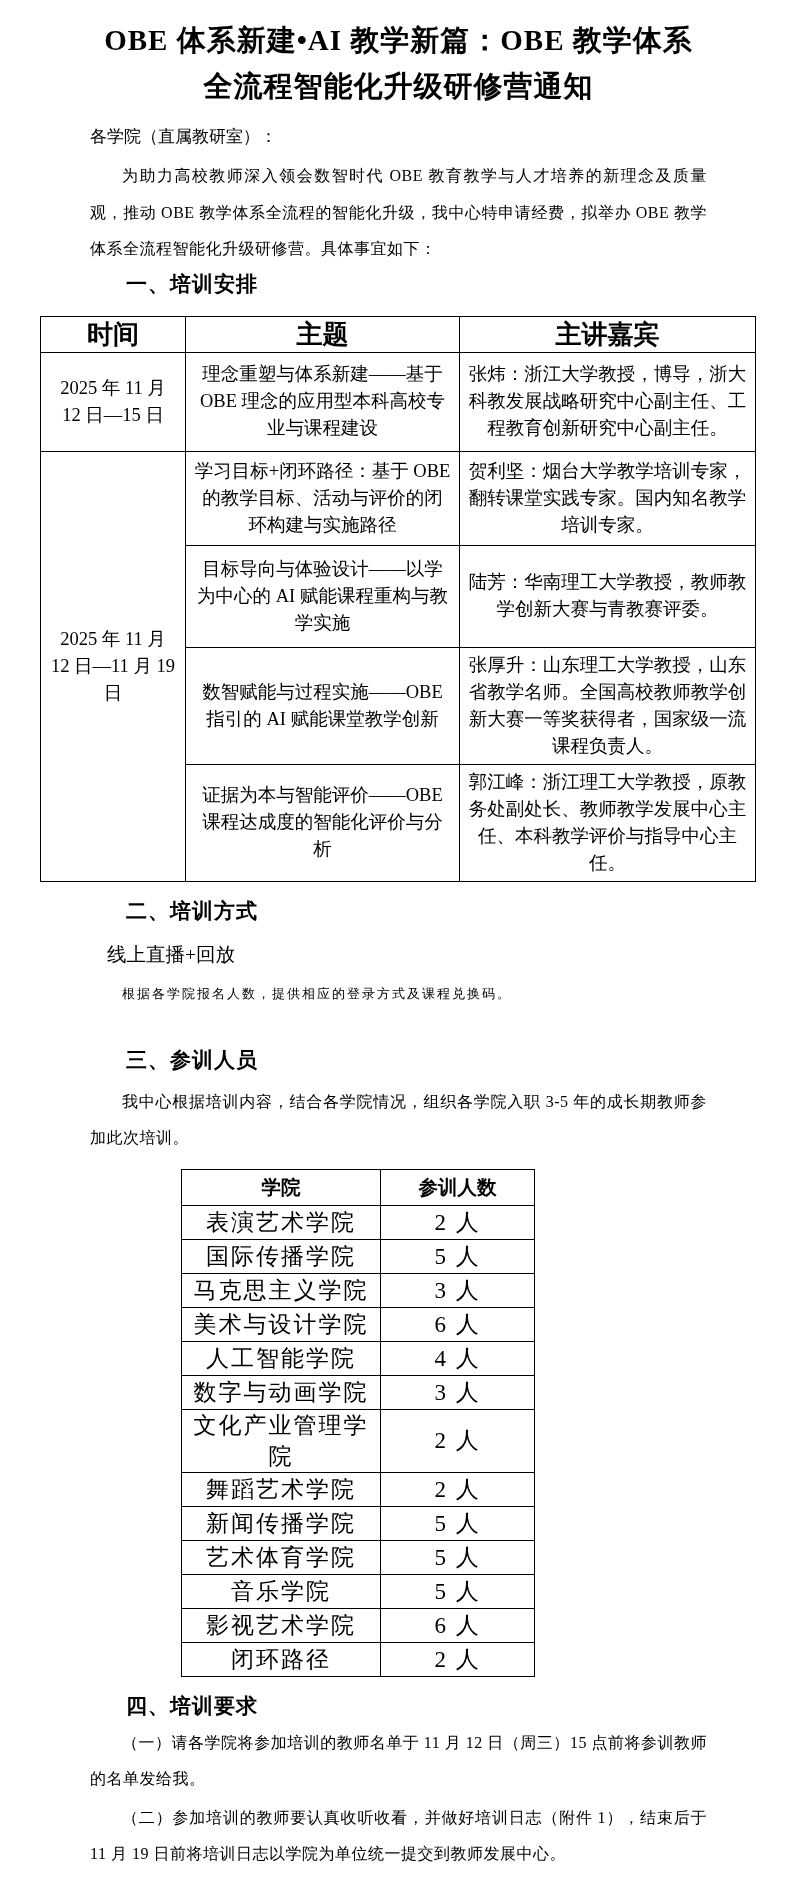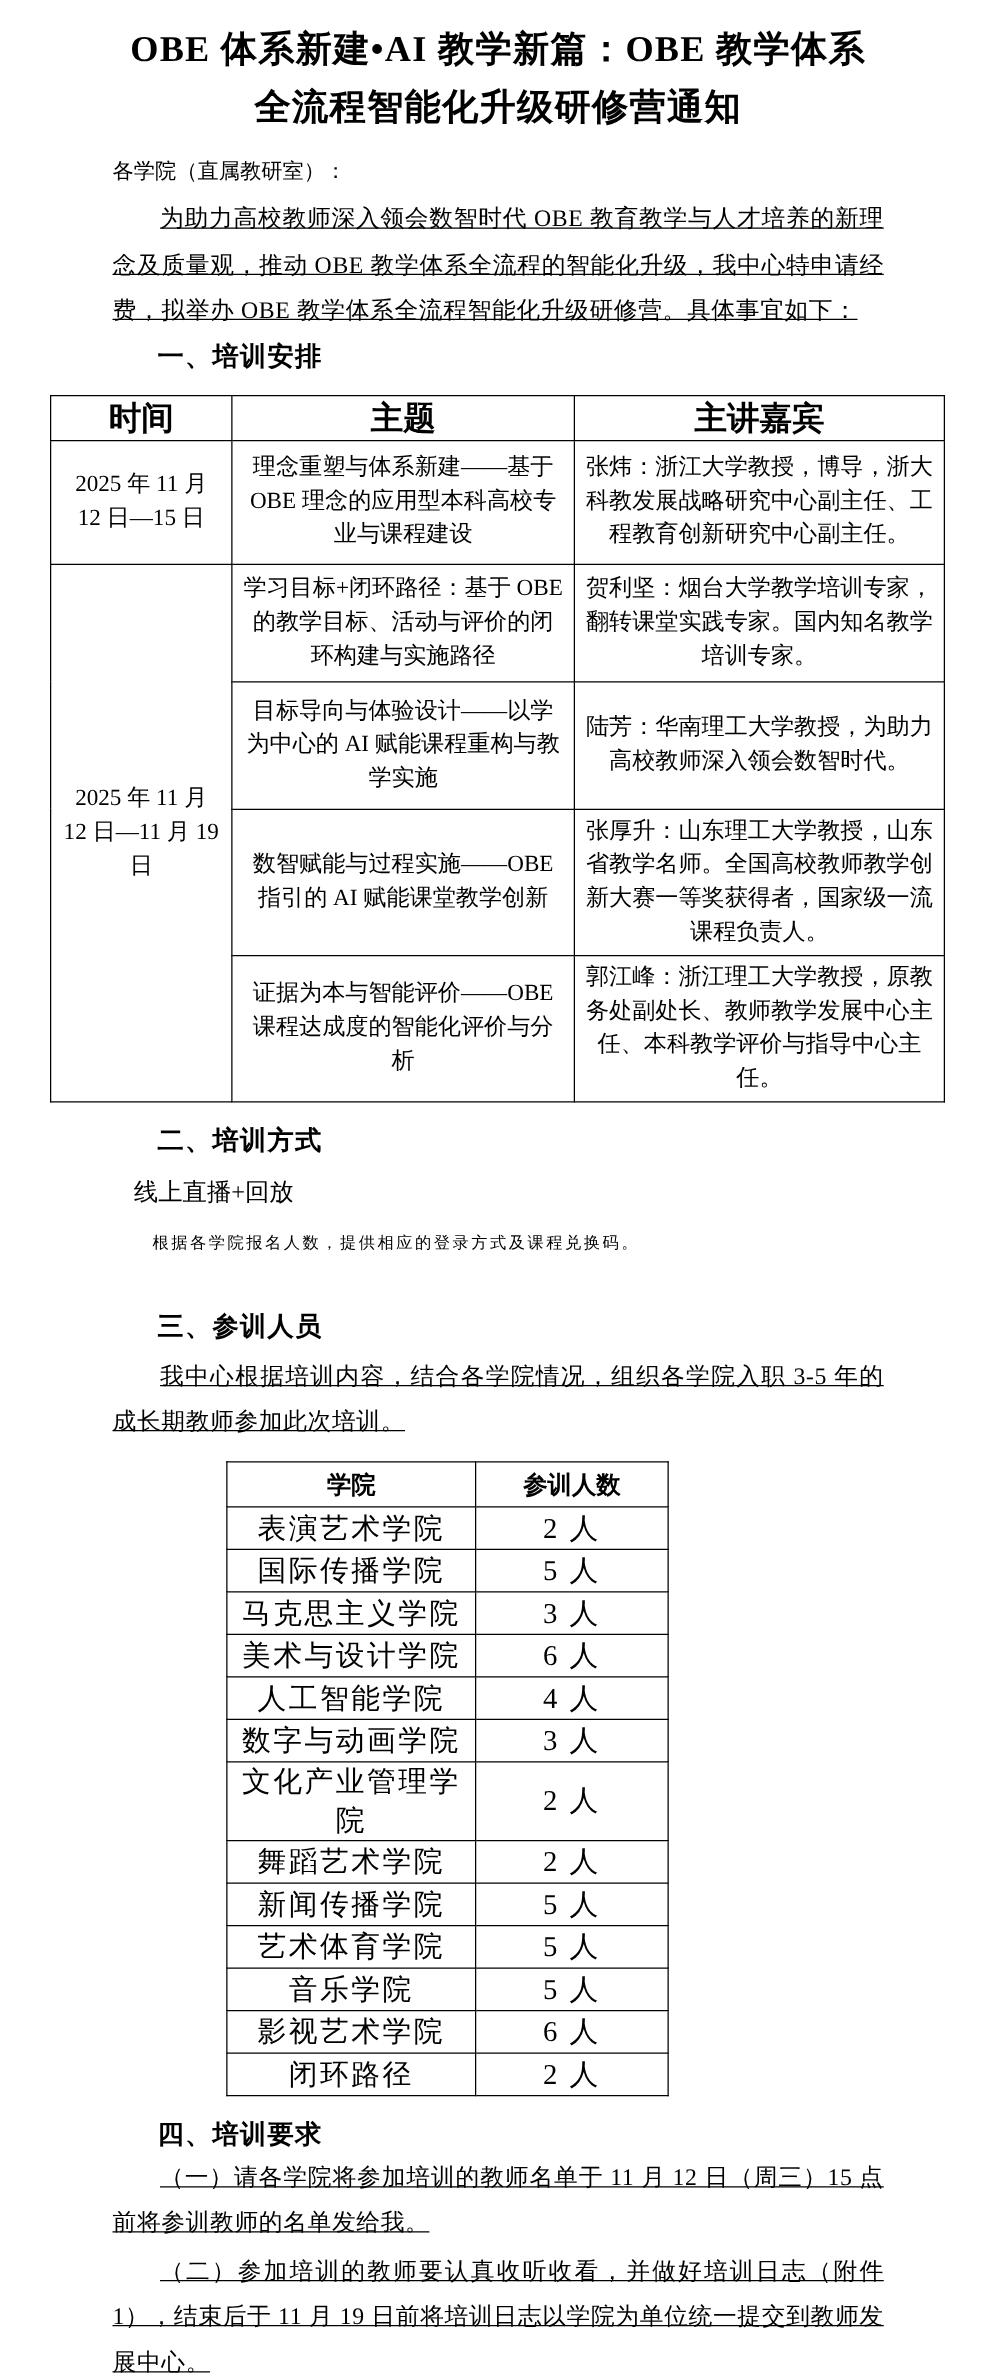--- a/index.html
+++ b/index.html
@@ -9,27 +9,27 @@
     font-family:"Liberation Serif","DejaVu Serif",serif;
   }
   .page { width:793px; height:1500px; padding:17px 86px 0 90px; }
 
   .title {
     text-align:center; font-weight:bold; font-size:29px; line-height:46px;
     letter-spacing:1px; font-family:"Liberation Serif","DejaVu Serif",serif;
   }
   .salutation { margin-top:13px; font-size:17px; line-height:30px; }
   .para {
-    font-size:19px; line-height:36.5px; text-align:justify;
-    text-indent:2em; letter-spacing:0.5px;text-decoration:underline;
+    font-size:16px; line-height:36.5px; text-align:justify;
+    text-indent:2em; letter-spacing:0.5px;
   }
   .intro { margin-top:6px; }
 
   .sec-heading {
-    font-family:Liberation Sans, sans-serif;
+    font-family:Liberation Mono, monospace;
     font-weight:bold; font-size:21px; line-height:30px;
     margin-left:36px; letter-spacing:1px;
   }
   .h1x { margin-top:3px; }
 
   table { border-collapse:collapse; table-layout:fixed; }
   td,th { border:1.5px solid #000; vertical-align:middle; text-align:center; }
 
   
   .t1 {
@@ -96,21 +96,21 @@
       <td>理念重塑与体系新建——基于 OBE 理念的应用型本科高校专业与课程建设</td>
       <td>张炜：浙江大学教授，博导，浙大科教发展战略研究中心副主任、工程教育创新研究中心副主任。</td>
     </tr>
     <tr class="rowB">
       <td rowspan="4">2025 年 11 月 12 日—11 月 19 日</td>
       <td>学习目标+闭环路径：基于 OBE 的教学目标、活动与评价的闭环构建与实施路径</td>
       <td>贺利坚：烟台大学教学培训专家，翻转课堂实践专家。国内知名教学培训专家。</td>
     </tr>
     <tr class="rowC">
       <td>目标导向与体验设计——以学为中心的 AI 赋能课程重构与教学实施</td>
-      <td>陆芳：华南理工大学教授，为助力高校教师深入领会数智时代。</td>
+      <td>陆芳：华南理工大学教授，教师教学创新大赛与青教赛评委。</td>
     </tr>
     <tr class="rowD">
       <td>数智赋能与过程实施——OBE 指引的 AI 赋能课堂教学创新</td>
       <td>张厚升：山东理工大学教授，山东省教学名师。全国高校教师教学创新大赛一等奖获得者，国家级一流课程负责人。</td>
     </tr>
     <tr class="rowE">
       <td>证据为本与智能评价——OBE 课程达成度的智能化评价与分析</td>
       <td>郭江峰：浙江理工大学教授，原教务处副处长、教师教学发展中心主任、本科教学评价与指导中心主任。</td>
     </tr>
   </tbody>

